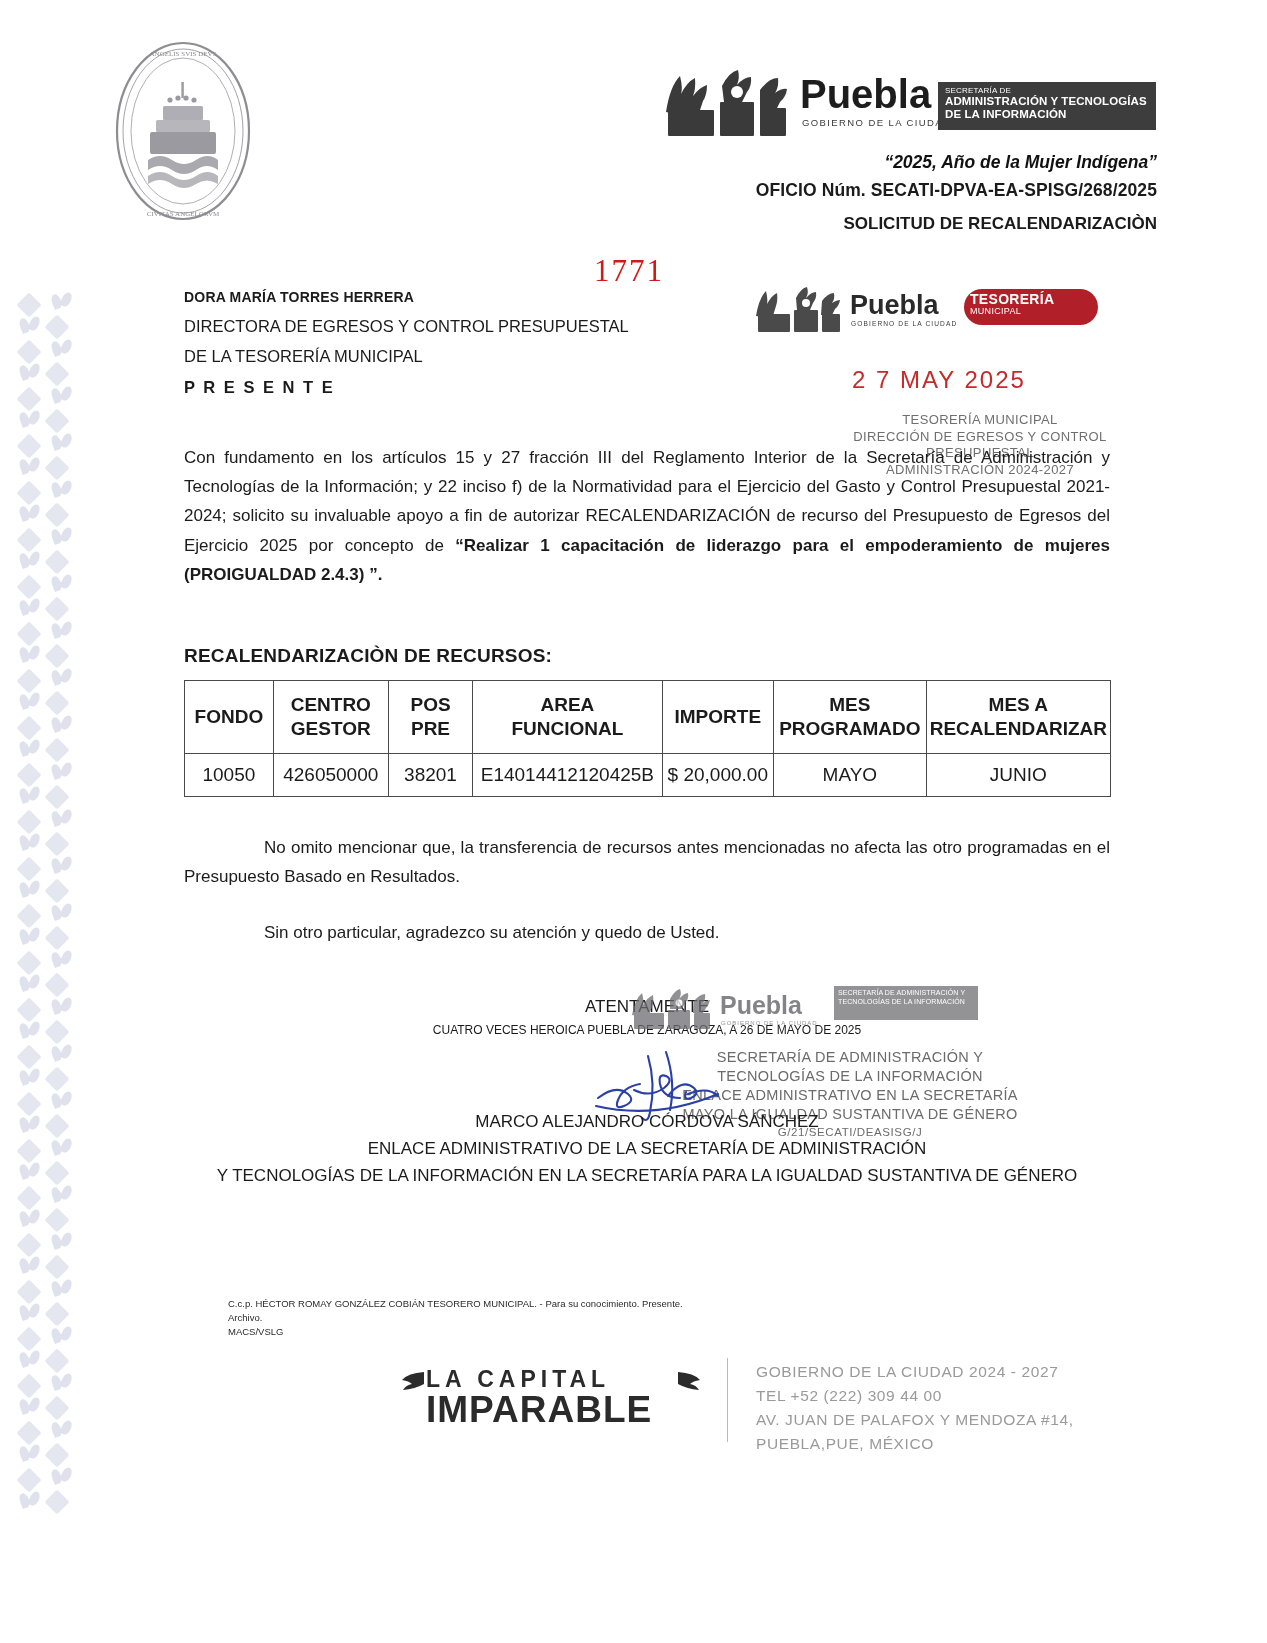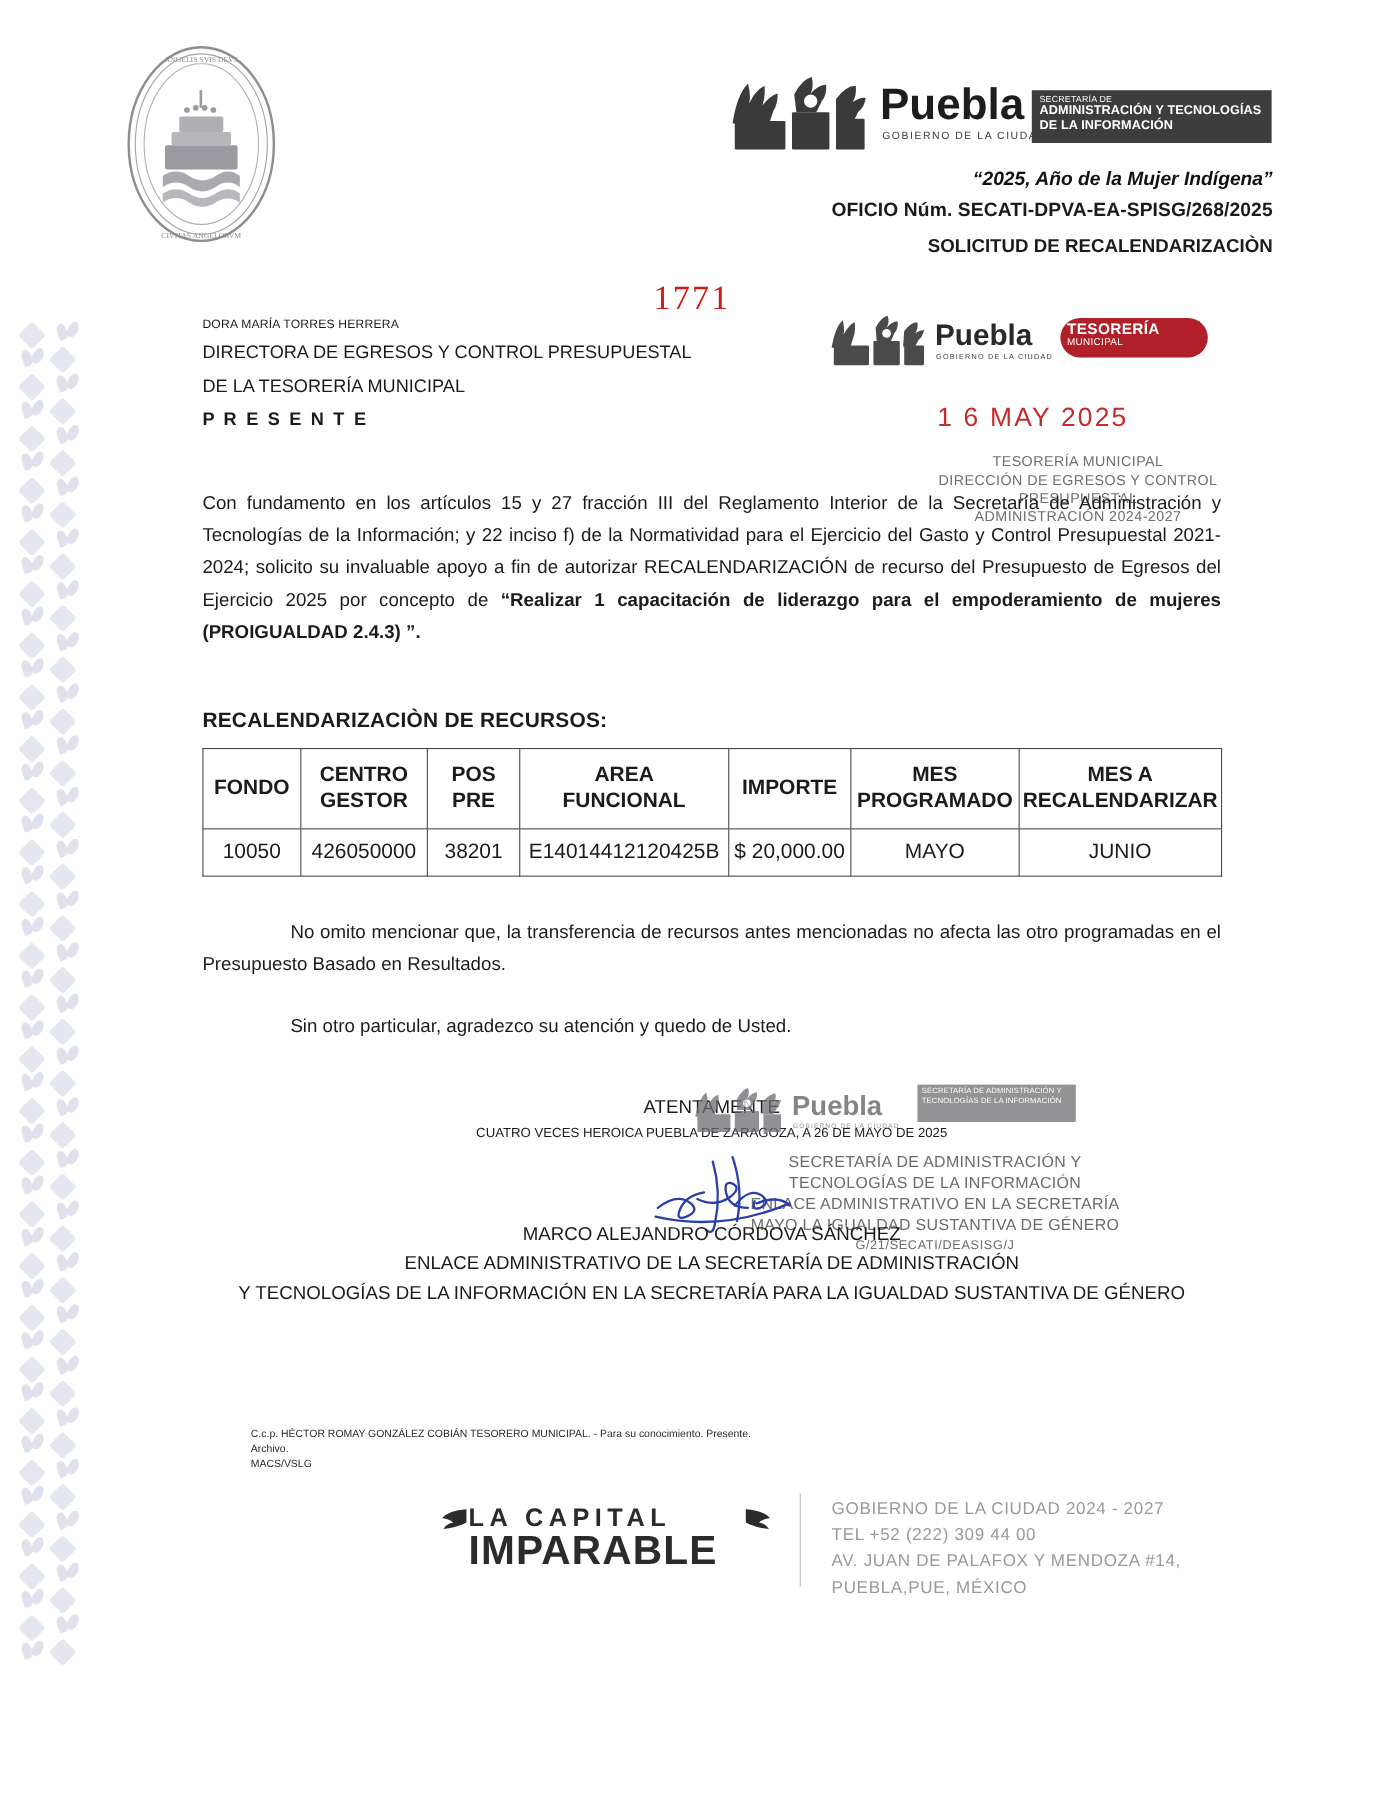--- a/index.html
+++ b/index.html
@@ -163,21 +163,21 @@
     letter-spacing: .4px;
   }
 
   
   .addressee {
     position: absolute;
     left: 184px;
     top: 285px;
     line-height: 1.85;
   }
-  .addressee .nm { font-size: 11px; font-weight: normal; letter-spacing: .2px; }
+  .addressee .nm { font-size: 14px; font-weight: bold; letter-spacing: .2px; }
   .addressee .ln { font-size: 16.5px; }
   .addressee .pr { font-size: 16.5px; font-weight: bold; letter-spacing: 2px; }
 
   
   .body-text {
     position: absolute;
     left: 184px;
     top: 443px;
     width: 926px;
     font-size: 17px;
@@ -523,21 +523,21 @@
     </g>
     <text x="98" y="34" font-size="27" font-weight="bold" fill="#2a2a2a" font-family="Liberation Sans, sans-serif">Puebla</text>
     <text x="99" y="46" font-size="6.6" fill="#3a3a3a" letter-spacing="1.1" font-family="Liberation Sans, sans-serif">GOBIERNO DE LA CIUDAD</text>
   </svg>
   <div class="tes-badge">
     <div class="t1">TESORERÍA</div>
     <div class="t2">MUNICIPAL</div>
   </div>
 </div>
 
-<div class="stamp-date">1 6 MAY 2025</div>
+<div class="stamp-date">2 7 MAY 2025</div>
 <div class="stamp-lines">
   <div>TESORERÍA MUNICIPAL</div>
   <div>DIRECCIÓN DE EGRESOS Y CONTROL</div>
   <div>PRESUPUESTAL</div>
   <div>ADMINISTRACIÓN 2024-2027</div>
 </div>
 
 <div class="addressee">
   <div class="nm">DORA MARÍA TORRES HERRERA</div>
   <div class="ln">DIRECTORA DE EGRESOS Y CONTROL PRESUPUESTAL</div>

